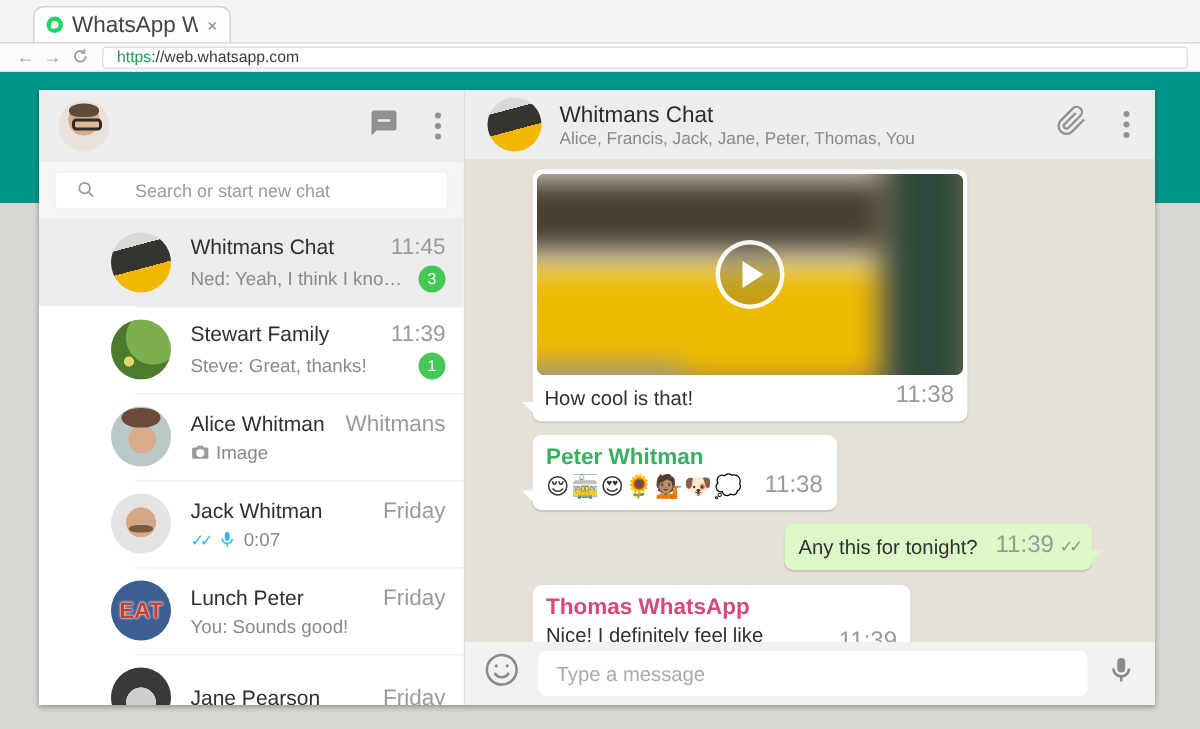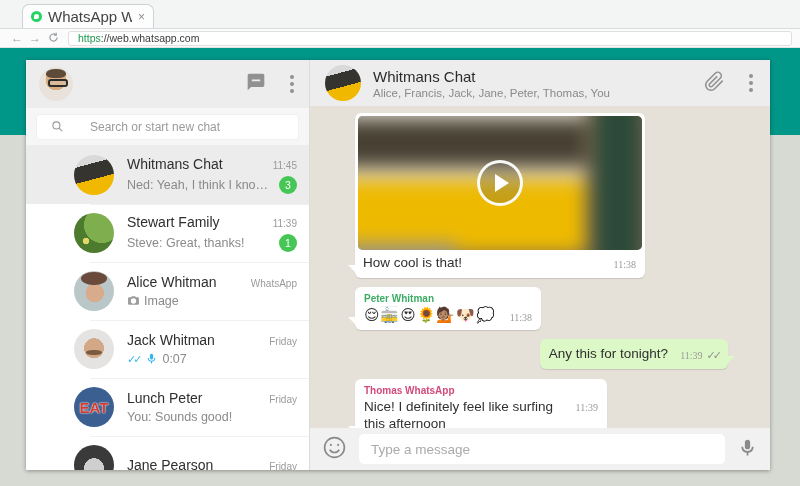--- a/index.html
+++ b/index.html
@@ -59,21 +59,21 @@
                 display:flex; align-items:center; padding-left:14px; }
   .search-box svg { width:13px; height:13px; stroke:#9a9a9a; fill:none; stroke-width:2; }
   .search-ph { font-size:12px; color:#9b9b9b; margin-left:26px; }
   .chatlist { flex:1; overflow:hidden; background:#fff; }
   .row { height:58px; display:flex; align-items:center; padding-left:12px; position:relative; background:#fff; }
   .row.sel { background:#ececec; }
   .row + .row::before { content:""; position:absolute; top:0; left:64px; right:0; height:1px; background:#f0f0f0; }
   .row-main { flex:1; margin-left:13px; margin-right:12px; min-width:0; }
   .row-top { display:flex; align-items:baseline; }
   .row-name { font-size:14px; color:#2f2f2f; flex:1; white-space:nowrap; overflow:hidden; }
-  .row-time { font-size:10px; color:#9a9a9a; margin-left:8px; }
+  .row-time { font-size:15px; color:#9a9a9a; margin-left:8px; }
   .row-bot { display:flex; align-items:center; margin-top:4px; }
   .row-prev { font-size:12.5px; color:#8a8a8a; flex:1; white-space:nowrap; overflow:hidden; text-overflow:ellipsis; }
   .badge { min-width:18px; height:18px; border-radius:50%; background:#45c655; color:#fff;
            font-size:10.5px; display:flex; align-items:center; justify-content:center; margin-left:8px; }
   .mini-ic svg { width:13px; height:13px; vertical-align:-2px; margin-right:4px; }
   .chk { color:#34b7f1; font-size:11px; letter-spacing:-3px; margin-right:6px; }
 
   
   .chat { flex:1; display:flex; flex-direction:column; min-width:0; }
   .chat-header { height:46px; background:#ededed; display:flex; align-items:center; padding:0 15px; flex:0 0 auto; }
@@ -81,42 +81,42 @@
   .ch-title { font-size:15px; color:#2c2c2c; }
   .ch-sub { font-size:11.5px; color:#8a8a8a; margin-top:2px; white-space:nowrap; overflow:hidden; text-overflow:ellipsis; }
   .clip svg { width:21px; height:21px; stroke:#919191; fill:none; stroke-width:1.8; }
   .chat-body { flex:1; background:#e5e0d8; padding:7px 42px 0 45px; display:flex; flex-direction:column; align-items:flex-start; overflow:hidden; }
   .bub { position:relative; background:#fff; border-radius:6px; box-shadow:0 1px 1px rgba(0,0,0,.12); }
   .bub.in::before { content:""; position:absolute; left:-7px; bottom:5px; width:0; height:0;
                     border-right:8px solid #fff; border-bottom:8px solid transparent; }
   .bub.out { background:#dcf8c6; align-self:flex-end; }
   .bub.out::before { content:""; position:absolute; right:-7px; bottom:5px; width:0; height:0;
                     border-left:8px solid #dcf8c6; border-bottom:8px solid transparent; }
-  .m-time { font-size:10px; color:#9a9a9a; white-space:nowrap;font-family:Liberation Serif, serif; }
+  .m-time { font-size:16px; color:#9a9a9a; white-space:nowrap; }
   
   .vbub { width:290px; padding:3px; }
   .vthumb { position:relative; width:284px; height:134px; border-radius:5px; overflow:hidden; background:#7a6a50; }
   .art { position:absolute; inset:-16px; filter:blur(9px); background:#7a6a50; }
   .art i { position:absolute; display:block; }
   .a-roof { left:-5%; top:0; width:82%; height:14%; background:#d9d5c9; }
   .a-win  { left:-5%; top:12%; width:82%; height:30%; background:#474033; }
   .a-cream{ left:-5%; top:40%; width:82%; height:10%; background:#ddd3b8; }
   .a-body { left:-5%; top:48%; width:82%; height:44%; background:#eeba00; }
   .a-door { right:5%; top:0; width:15%; height:100%; background:#2c4a39; }
   .a-road { left:-6%; bottom:-6%; width:42%; height:20%; background:#9a9383; }
   .play { position:absolute; left:50%; top:50%; width:46px; height:46px; margin:-23px 0 0 -23px;
           border:3px solid rgba(255,255,255,.95); border-radius:50%; background:rgba(80,80,80,.25);
           display:flex; align-items:center; justify-content:center; }
   .play i { width:0; height:0; border-left:14px solid #fff; border-top:9px solid transparent;
             border-bottom:9px solid transparent; margin-left:4px; }
   .vcap { display:flex; align-items:flex-end; padding:5px 6px 5px 5px; }
   .vcap-text { font-size:13.5px; color:#303030; flex:1; }
   
   .tbub { padding:6px 9px 7px 9px; margin-top:9px; max-width:330px; }
-  .m-author { font-size:10px; font-weight:bold; margin-bottom:2px; }
+  .m-author { font-size:15px; font-weight:bold; margin-bottom:2px; }
   .m-author.green { color:#3cad64; } .m-author.pink { color:#d34a7c; }
   .m-line { display:flex; align-items:flex-end; }
   .m-text { font-size:13.5px; color:#303030; line-height:17px; }
   .m-emoji { font-size:15px; letter-spacing:1px; }
   .gap { margin-left:14px; }
   .m-meta { display:flex; align-items:center; margin-left:12px; }
   .chk-gray { color:#8f8f8f; font-size:11px; letter-spacing:-3px; margin-left:4px; }
   .wrapbub .m-text { display:block; }
   .wrapbub .m-time { float:right; margin:4px 0 0 12px; }
   
@@ -210,21 +210,21 @@
                 <span class="badge">1</span>
               </div>
             </div>
           </div>
 
           <div class="row">
             <div class="avatar av40 av-alice"></div>
             <div class="row-main">
               <div class="row-top">
                 <span class="row-name">Alice Whitman</span>
-                <span class="row-time">WhatsApp</span>
+                <span class="row-time">Whitmans</span>
               </div>
               <div class="row-bot">
                 <span class="row-prev"><span class="mini-ic"><svg viewBox="0 0 24 24" fill="#9a9a9a">
                         <path d="M9 4L7.7 6H4a2 2 0 0 0-2 2v10a2 2 0 0 0 2 2h16a2 2 0 0 0 2-2V8a2 2 0 0 0-2-2h-3.7L15 4H9zm3 14a5 5 0 1 1 0-10 5 5 0 0 1 0 10z"></path>
                       </svg></span><span>Image</span></span>
               </div>
             </div>
           </div>
 
           <div class="row">

